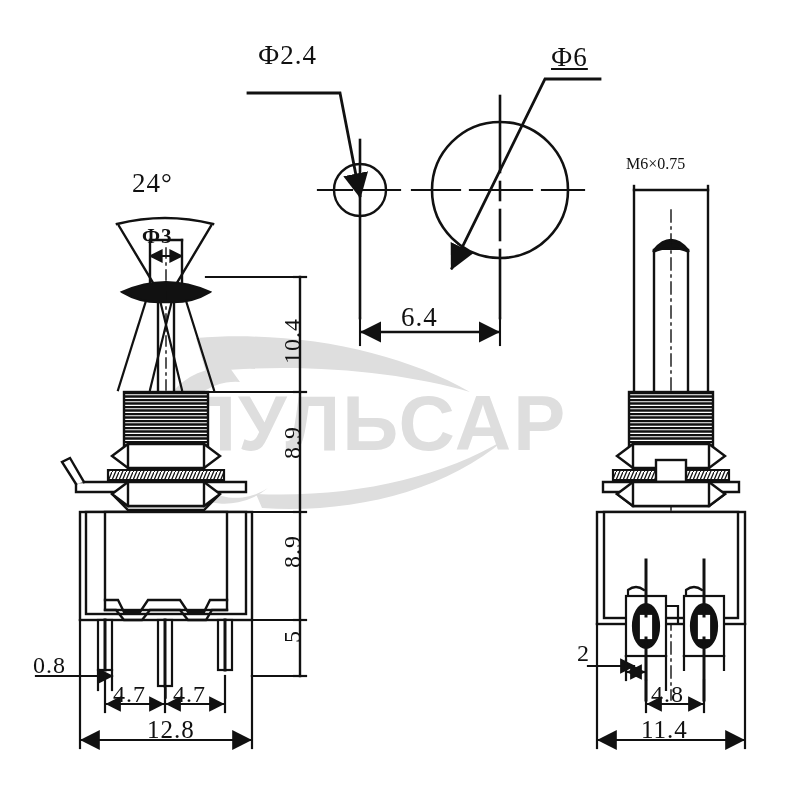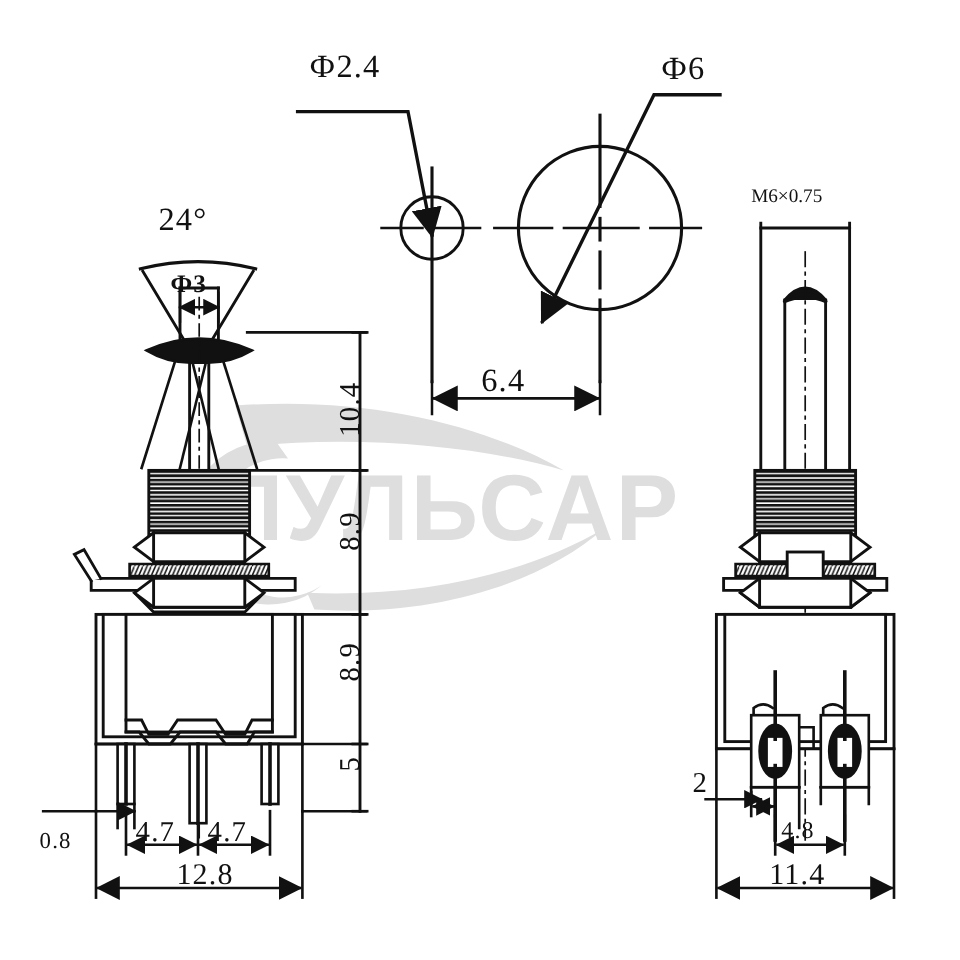--- a/index.html
+++ b/index.html
@@ -277,34 +277,34 @@
 
         <path d="M597 624 L597 748"></path>
         <path d="M745 624 L745 748"></path>
         <path d="M599 740 L743 740" marker-start="url(#ar)" marker-end="url(#ar)"></path>
       </g>
 
     </g>
   </svg>
 
   <div class="lbl" style="left:246px;top:40px;font-size:27px;margin-left:12px;">Ф2.4</div>
-  <div class="lbl" style="left:551px;top:42px;font-size:27px;">Ф6</div>
+  <div class="lbl" style="left:551px;top:42px;font-size:27px;text-decoration:underline;">Ф6</div>
   <div class="lbl" style="left:401px;top:302px;font-size:27px;">6.4</div>
 
   <div class="lbl" style="left:132px;top:168px;font-size:27px;">24°</div>
   <div class="lbl" style="left:142px;top:224px;font-size:21px;font-weight:bold;">Ф3</div>
 
   <div class="lbl vlbl" style="left:279px;top:318px;font-size:24px;">10.4</div>
   <div class="lbl vlbl" style="left:279px;top:426px;font-size:24px;">8.9</div>
   <div class="lbl vlbl" style="left:279px;top:535px;font-size:24px;">8.9</div>
   <div class="lbl vlbl" style="left:279px;top:630px;font-size:24px;">5</div>
 
-  <div class="lbl" style="left:33px;top:691px;font-size:19px;">0.8</div>
+  <div class="lbl" style="left:33px;top:652px;font-size:24px;">0.8</div>
   <div class="lbl" style="left:113px;top:681px;font-size:24px;">4.7</div>
   <div class="lbl" style="left:173px;top:681px;font-size:24px;">4.7</div>
   <div class="lbl" style="left:147px;top:716px;font-size:25px;">12.8</div>
 
   <div class="lbl" style="left:626px;top:155px;font-size:16px;letter-spacing:0;">M6×0.75</div>
   <div class="lbl" style="left:577px;top:640px;font-size:24px;">2</div>
-  <div class="lbl" style="left:651px;top:681px;font-size:20px;">4.8</div>
+  <div class="lbl" style="left:651px;top:681px;font-size:24px;">4.8</div>
   <div class="lbl" style="left:641px;top:716px;font-size:25px;text-align:center;">11.4</div>
 
 </div>
 
 </body></html>

